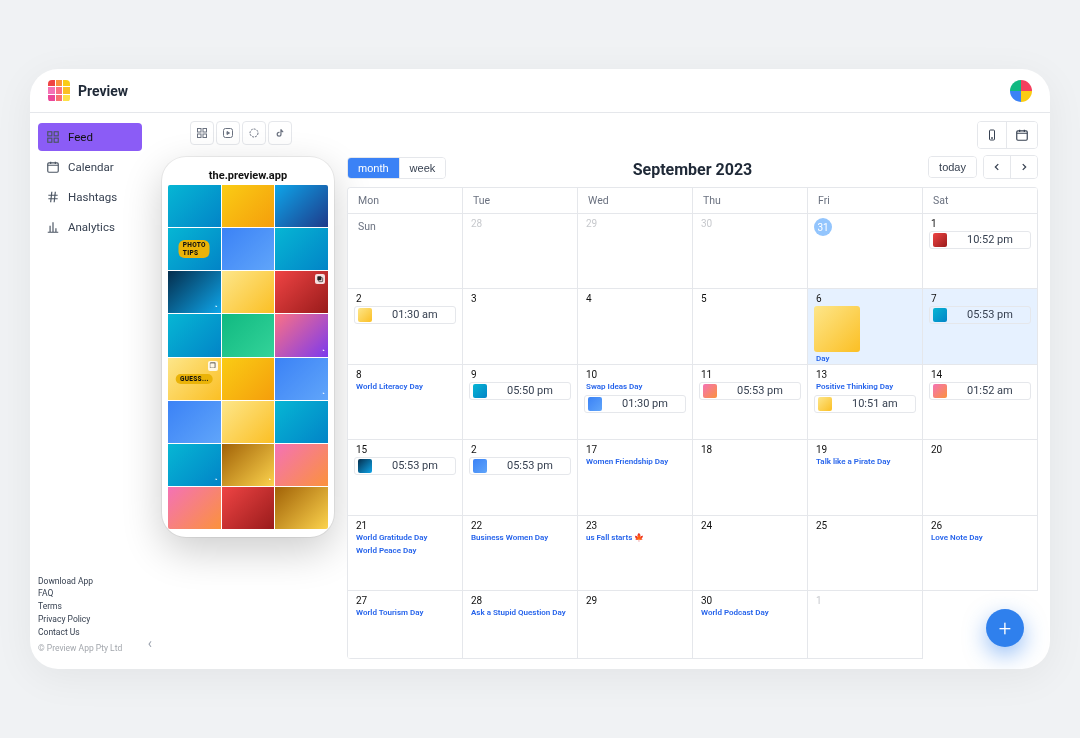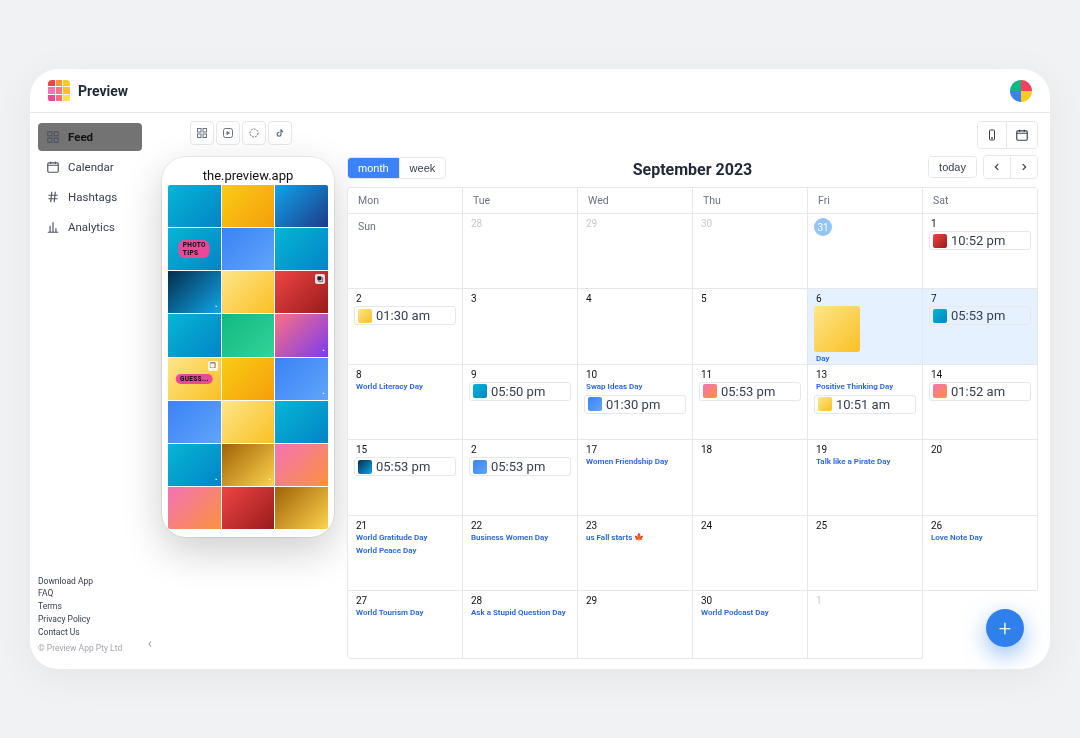--- a/index.html
+++ b/index.html
@@ -21,42 +21,42 @@
 .topbar{display:flex;align-items:center;justify-content:space-between;height:44px;padding:0 18px;border-bottom:1px solid var(--border)}
 .brand{display:flex;align-items:center;gap:8px;font-weight:700;font-size:14px;color:#1f2937}
 .logo{width:22px;height:22px;display:grid;grid-template-columns:1fr 1fr 1fr;grid-template-rows:1fr 1fr 1fr;gap:1px;border-radius:4px;overflow:hidden}
 .logo span{display:block}
 .avatar{width:22px;height:22px;border-radius:50%;background:conic-gradient(#f43f5e 0 25%,#facc15 25% 50%,#3b82f6 50% 75%,#10b981 75% 100%)}
 
 
 .body{display:flex;height:calc(100% - 44px)}
 .sidebar{width:120px;padding:10px 8px;display:flex;flex-direction:column;gap:2px;position:relative}
 .side-item{display:flex;align-items:center;gap:8px;padding:7px 8px;border-radius:4px;color:#374151;cursor:pointer;font-size:11.5px}
-.side-item.active{background:#737373;font-weight:700;color:#111}
+.side-item.active{background:#8b5cf6;font-weight:400;color:#111}
 .side-ico{width:14px;height:14px;flex:none;color:#4b5563}
 
 .footer-links{position:absolute;bottom:14px;left:8px;font-size:8.5px;line-height:1.5;color:#374151}
 .footer-links div{cursor:pointer}
 .footer-links .copy{color:#a3a7ad;margin-top:4px}
 .collapse{position:absolute;bottom:18px;right:-2px;color:#9ca3af;font-size:14px;cursor:pointer}
 
 .main{flex:1;padding:8px 12px 10px 12px;display:flex;gap:10px;min-width:0}
 
 
 .feedcol{width:175px;flex:none;display:flex;flex-direction:column;gap:6px}
 .tab-icons{display:flex;gap:2px;align-self:flex-start;margin-left:28px}
 .tab-icon{width:24px;height:24px;border:1px solid var(--border);border-radius:4px;display:flex;align-items:center;justify-content:center;color:#6b7280;background:#fff;cursor:pointer;font-size:12px}
 .phone{margin-top:6px;width:172px;height:380px;border-radius:24px;background:#fff;box-shadow:0 14px 40px rgba(0,0,0,.2),0 0 0 1px rgba(0,0,0,.06);padding:8px 6px;display:flex;flex-direction:column}
-.phone-handle{height:20px;display:flex;align-items:center;justify-content:center;font-size:13px;font-weight:400;color:#111}
+.phone-handle{height:20px;display:flex;align-items:center;justify-content:center;font-size:11px;font-weight:700;color:#111}
 .ig-grid{flex:1;display:grid;grid-template-columns:repeat(3,1fr);gap:1px;overflow:hidden;border-radius:2px}
 .ig-cell{position:relative;overflow:hidden}
 .ig-cell .thumb{position:absolute;inset:0}
 .ig-badge{position:absolute;top:3px;right:3px;width:10px;height:10px;border-radius:2px;background:rgba(255,255,255,.85);color:#222;font-size:7px;display:flex;align-items:center;justify-content:center}
 .ig-bottom{position:absolute;bottom:2px;right:3px;font-size:7px;color:rgba(255,255,255,.85)}
-.ig-label{position:absolute;left:50%;top:50%;transform:translate(-50%,-50%);padding:1px 4px;font-size:6.5px;font-weight:800;letter-spacing:.3px;background:#ec4899;color:#111;border-radius:6px}
+.ig-label{position:absolute;left:50%;top:50%;transform:translate(-50%,-50%);padding:1px 4px;font-size:6.5px;font-weight:800;letter-spacing:.3px;background:#eab308;color:#111;border-radius:6px}
 
 .tA{background:linear-gradient(135deg,#06b6d4,#0284c7)}
 .tB{background:linear-gradient(135deg,#facc15,#f59e0b)}
 .tC{background:linear-gradient(135deg,#0ea5e9,#1e3a8a)}
 .tD{background:linear-gradient(135deg,#fb7185,#7c3aed)}
 .tE{background:linear-gradient(135deg,#10b981,#34d399)}
 .tF{background:linear-gradient(135deg,#ef4444,#991b1b)}
 .tG{background:linear-gradient(135deg,#f472b6,#fb923c)}
 .tH{background:linear-gradient(135deg,#052e4d,#0ea5e9)}
 .tI{background:linear-gradient(135deg,#a16207,#fcd34d)}
@@ -76,21 +76,21 @@
 .cal-top-row{display:flex;justify-content:flex-end;margin-bottom:6px}
 
 .cal-grid{flex:1;display:grid;grid-template-columns:repeat(6,1fr);grid-template-rows:auto repeat(5,1fr);border-left:1px solid var(--border);border-top:1px solid var(--border);border-radius:4px;overflow:hidden}
 .dow{padding:6px 10px;font-size:10.5px;color:#6b7280;border-right:1px solid var(--border);border-bottom:1px solid var(--border);background:#fff}
 .day{border-right:1px solid var(--border);border-bottom:1px solid var(--border);padding:4px 4px;position:relative;background:#fff;min-height:68px;font-size:9px}
 .day .num{font-size:10px;color:#111;padding:0 4px}
 .day.out .num{color:#c7c9cd}
 .day.sel{background:#e6f1ff}
 .day .num.circle{display:inline-flex;align-items:center;justify-content:center;width:18px;height:18px;border-radius:50%;background:#93c5fd;color:#fff;margin-left:2px}
 .ev-holiday{color:#2563eb;font-size:8px;font-weight:600;padding:2px 4px;cursor:pointer;white-space:nowrap;overflow:hidden;text-overflow:ellipsis}
-.ev-post{display:flex;align-items:center;gap:4px;border:1px solid var(--border);border-radius:3px;padding:1px 3px;margin:2px 2px 0;font-size:13px;color:#374151;cursor:pointer}
+.ev-post{display:flex;gap:20px;border:1px solid var(--border);border-radius:3px;padding:1px 3px;margin:2px 2px 0;font-size:11px;color:#374151;cursor:pointer}
 .ev-post .mini{width:14px;height:14px;border-radius:2px;flex:none}
 .big-thumb{width:46px;height:46px;border-radius:3px;margin:2px 2px 0}
 
 
 .fab{position:absolute;right:26px;bottom:22px;width:38px;height:38px;border-radius:50%;background:#2f80ed;color:#fff;display:flex;align-items:center;justify-content:center;font-size:22px;font-weight:300;box-shadow:0 8px 22px rgba(47,128,237,.5);cursor:pointer}
 
 svg{display:block}
 </style>
 </head>
 <body>

